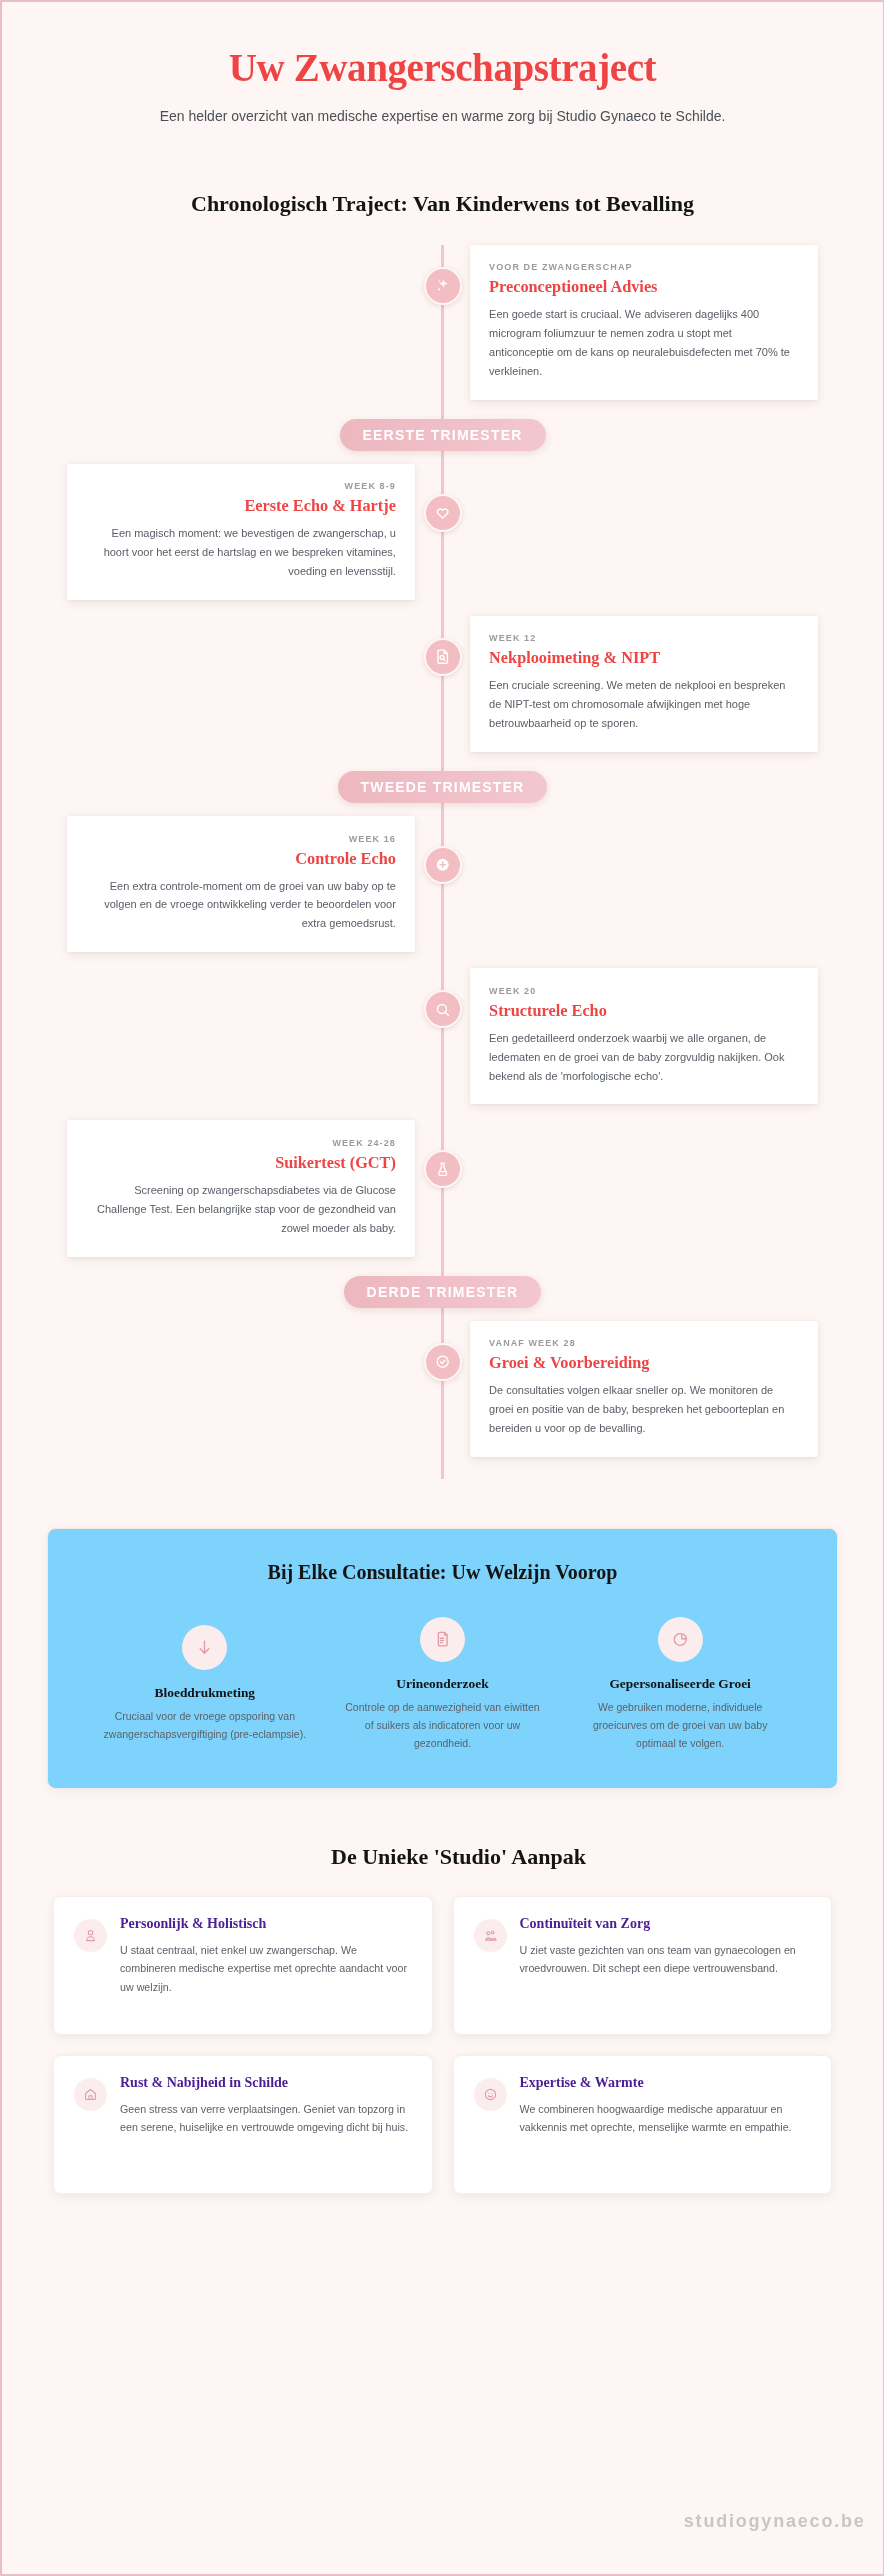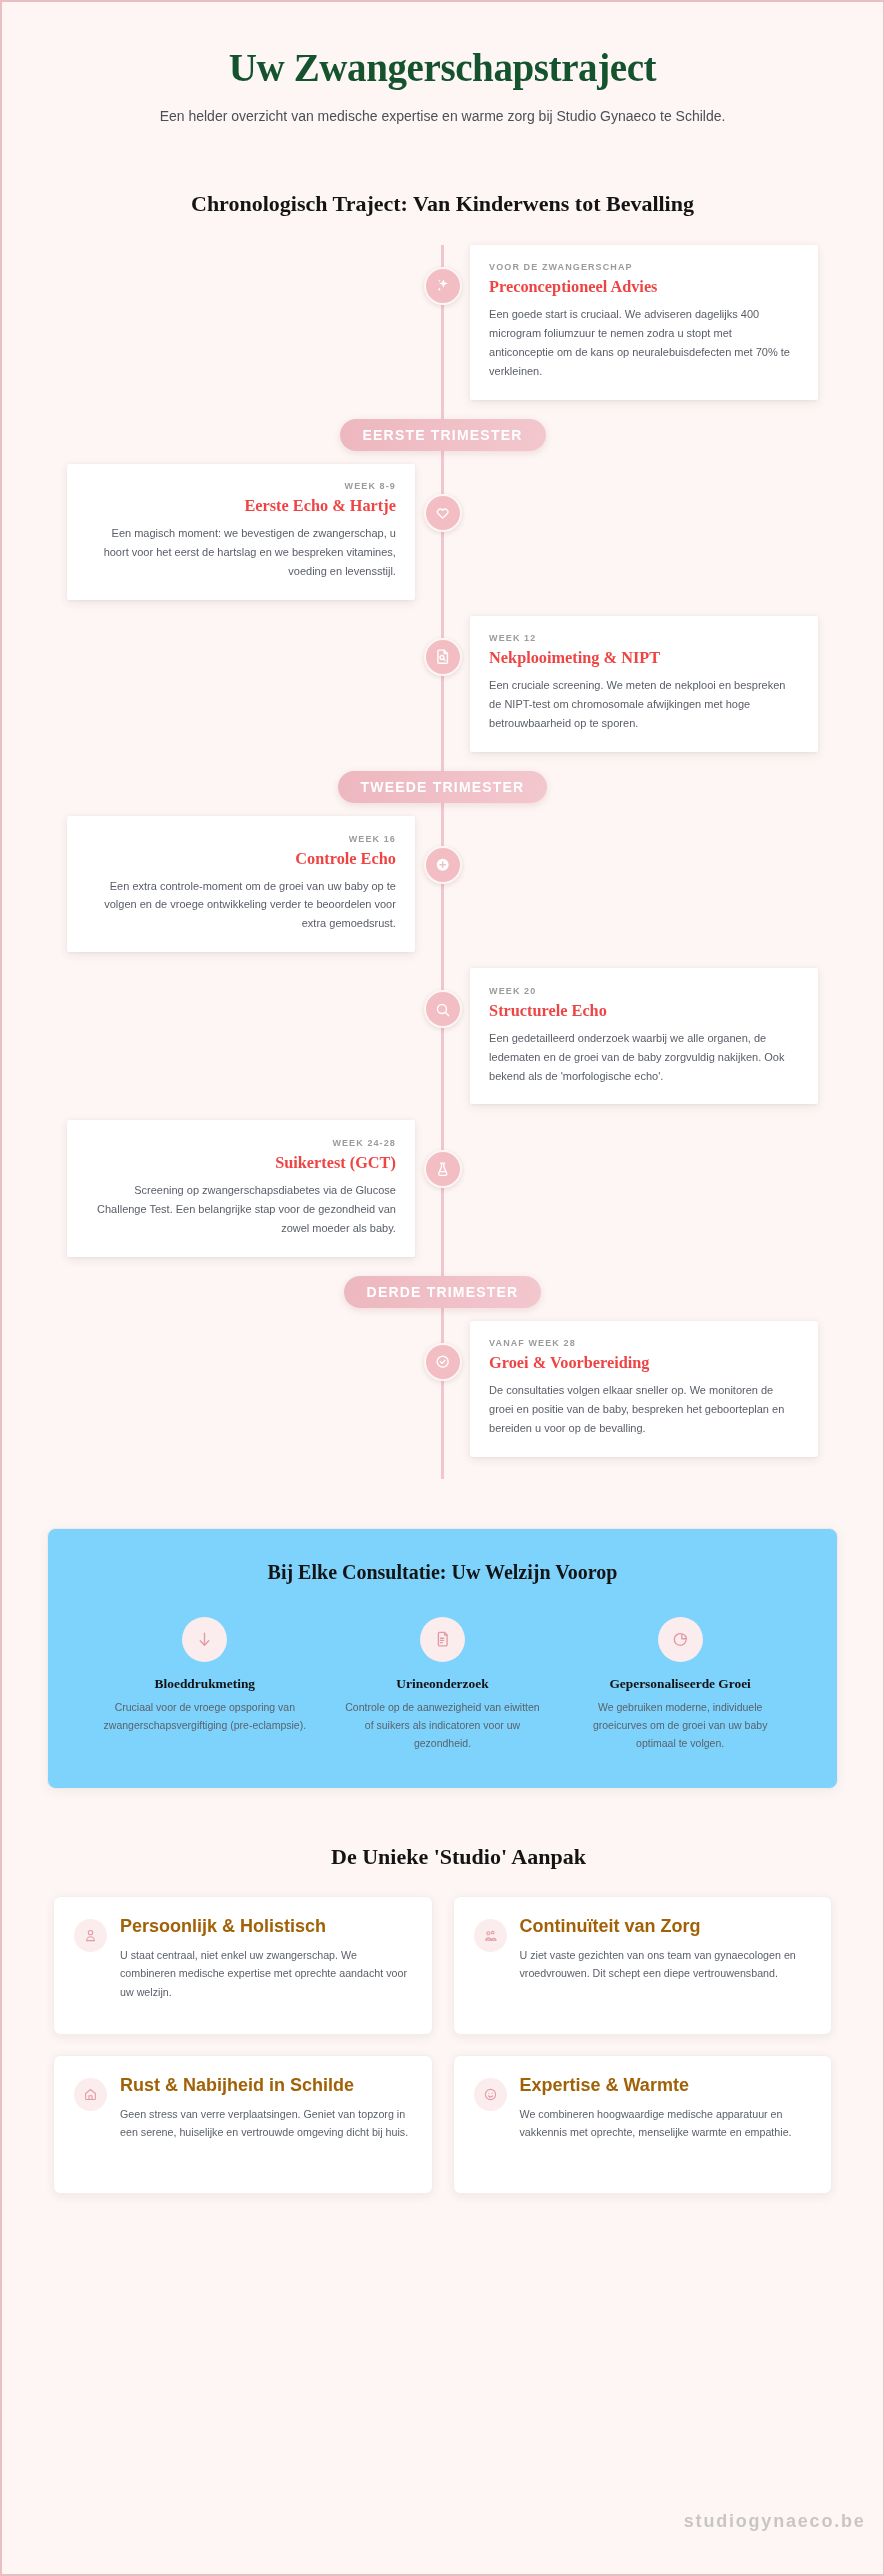--- a/index.html
+++ b/index.html
@@ -18,21 +18,21 @@
     border: 2.2px solid #e8c0c4;
     overflow: hidden;
   }
 
   
   .hero { padding: 44px 87px 0; text-align: center; }
   .hero h1 {
     font-family: "Liberation Serif", serif;
     font-size: 39px;
     font-weight: 700;
-    color: #14532d;
+    color: #ef4444;
     letter-spacing: -0.4px;
     line-height: 1.12;
   }
   .hero p {
     margin: 16px auto 0;
     max-width: 638px;
     font-size: 14px;
     line-height: 1.55;
     color: #4b4f57;
   }
@@ -165,20 +165,21 @@
     background: #7dd3fc;
     border: 0.7px solid #f3e9e7;
     border-radius: 8.7px;
     box-shadow: 0 2.2px 11.6px rgba(90,60,60,.06);
     padding: 32px 38px 36px;
   }
   .consult .sec-title { font-size: 20px; }
   .consult-grid {
     display: flex;
     margin-top: 33px;
+    align-items: center;
   }
   .consult-col { width: 33.333%; padding: 0 16px; text-align: center; }
   .consult-ico {
     width: 45px; height: 45px;
     margin: 0 auto 14.5px;
     border-radius: 50%;
     background: #fbeced;
     display: flex; align-items: center; justify-content: center;
   }
   .consult-ico svg { width: 19px; height: 19px; stroke: #e39aa4; fill: none;
@@ -212,22 +213,22 @@
     width: 33px; height: 33px;
     border-radius: 50%;
     background: #fbeced;
     display: flex; align-items: center; justify-content: center;
     margin-top: 2.9px;
   }
   .aanpak-ico svg { width: 15px; height: 15px; stroke: #e39aa4; fill: none;
     stroke-width: 1.7; stroke-linecap: round; stroke-linejoin: round; }
   .aanpak-body { flex: 1; }
   .aanpak-title {
-    font-family: Liberation Sans, sans-serif;
-    font-size: 18px; font-weight: 700; color: #a16207;
+    font-family: Liberation Serif, serif;
+    font-size: 14px; font-weight: 700; color: #4c1d95;
     margin-bottom: 8.7px;
   }
   .aanpak-desc { font-size: 10.7px; line-height: 1.72; color: #5c616a; }
 
   
   .watermark {
     position: absolute;
     right: 17.4px;
     bottom: 42px;
     font-size: 18px;

